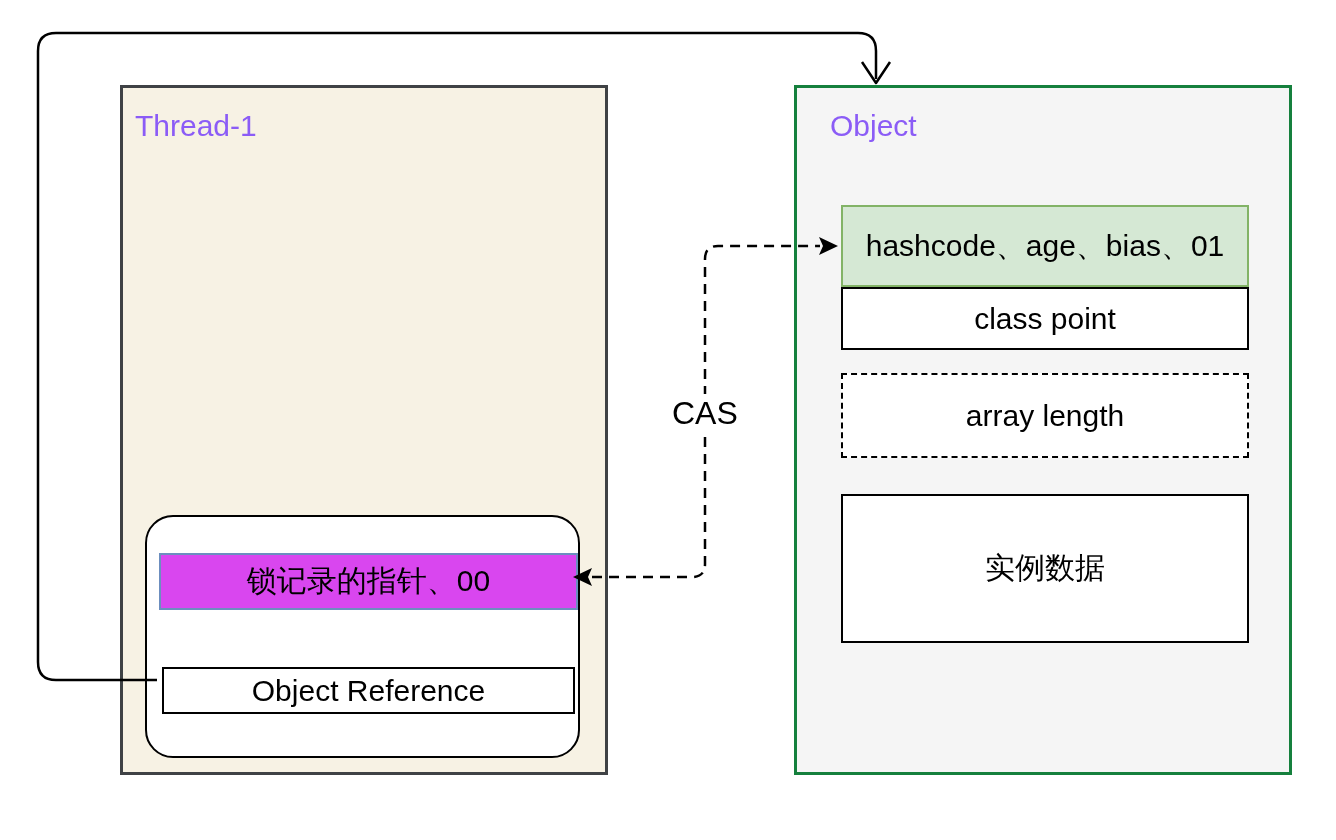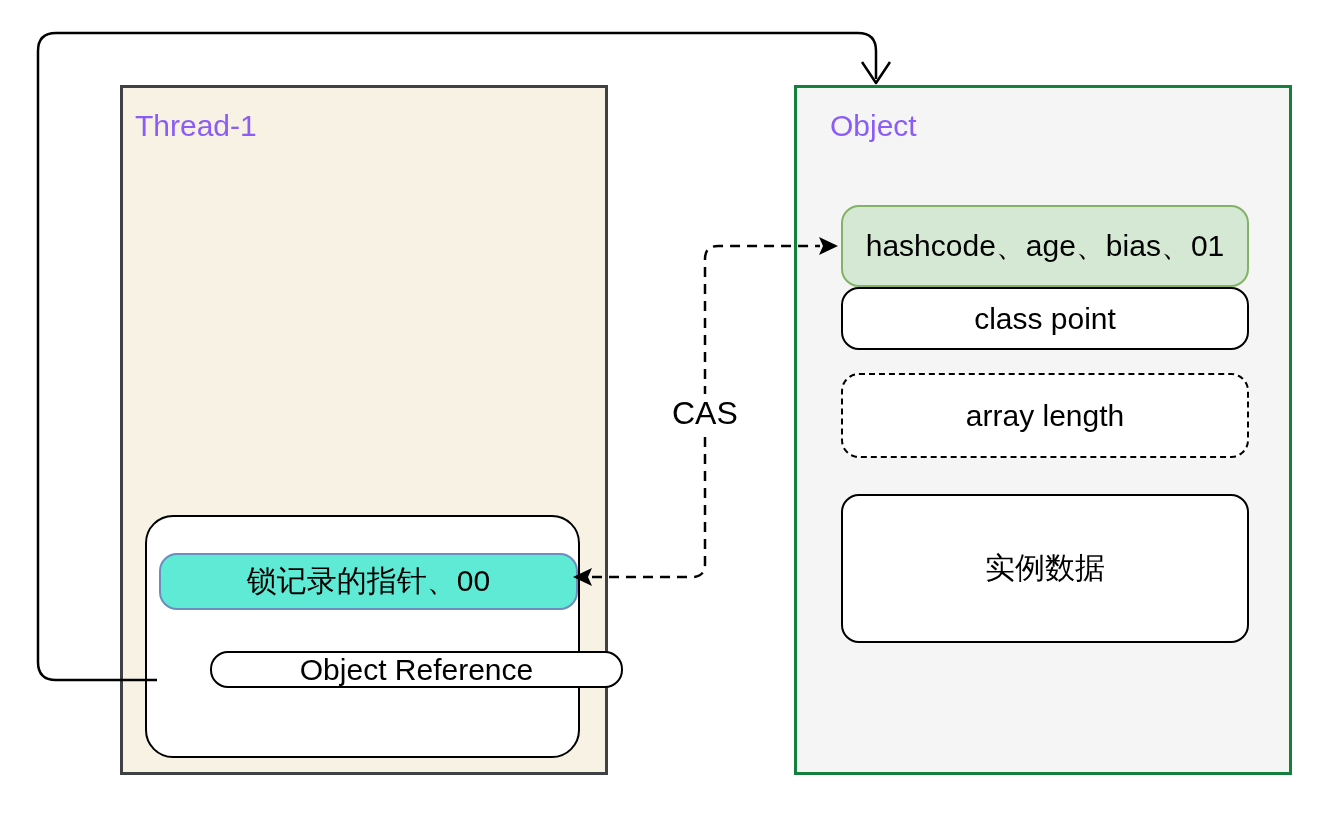--- a/index.html
+++ b/index.html
@@ -31,21 +31,20 @@
     white-space: nowrap;
   }
   .thread-box .box-title { left: 12px; top: 21px; }
   .object-box .box-title { left: 33px; top: 21px; }
 
   .cell {
     position: absolute; box-sizing: border-box;
     display: flex; align-items: center; justify-content: center;
     font-size: 30px; text-align: center; white-space: nowrap;
     background: #ffffff;
-    border-radius: 18px;
   }
 
   
   .mark-word-row {
     left: 44px; top: 117px; width: 408px; height: 82px;
     background: #D5E8D4; border: 2px solid #82B366;
   }
   .class-pointer-row {
     left: 44px; top: 199px; width: 408px; height: 63px;
     border: 2.5px solid #000000;
@@ -66,26 +65,25 @@
   
   .lock-record-container {
     position: absolute; box-sizing: border-box;
     left: 22px; top: 427px; width: 435px; height: 243px;
     background: #ffffff;
     border: 2.5px solid #000000;
     border-radius: 28px;
   }
   .lock-pointer-row {
     left: 12px; top: 36px; width: 419px; height: 57px;
-    background: #5eead4; border: 2px solid #6C8EBF;
+    background: #d946ef; border: 2px solid #6C8EBF;
   }
   .object-reference-row {
-    left: 15px; top: 134px; width: 413px; height: 37px;
+    left: 15px; top: 150px; width: 413px; height: 47px;
     border: 2.5px solid #000000;
-    margin-left: 48px;
   }
 
   .arrow-layer {
     position: absolute; left: 0; top: 0; width: 1336px; height: 840px;
     pointer-events: none; z-index: 5;
   }
   .cas-label {
     position: absolute; left: 666px; top: 394px;
     padding: 1px 6px;
     background: #ffffff;

